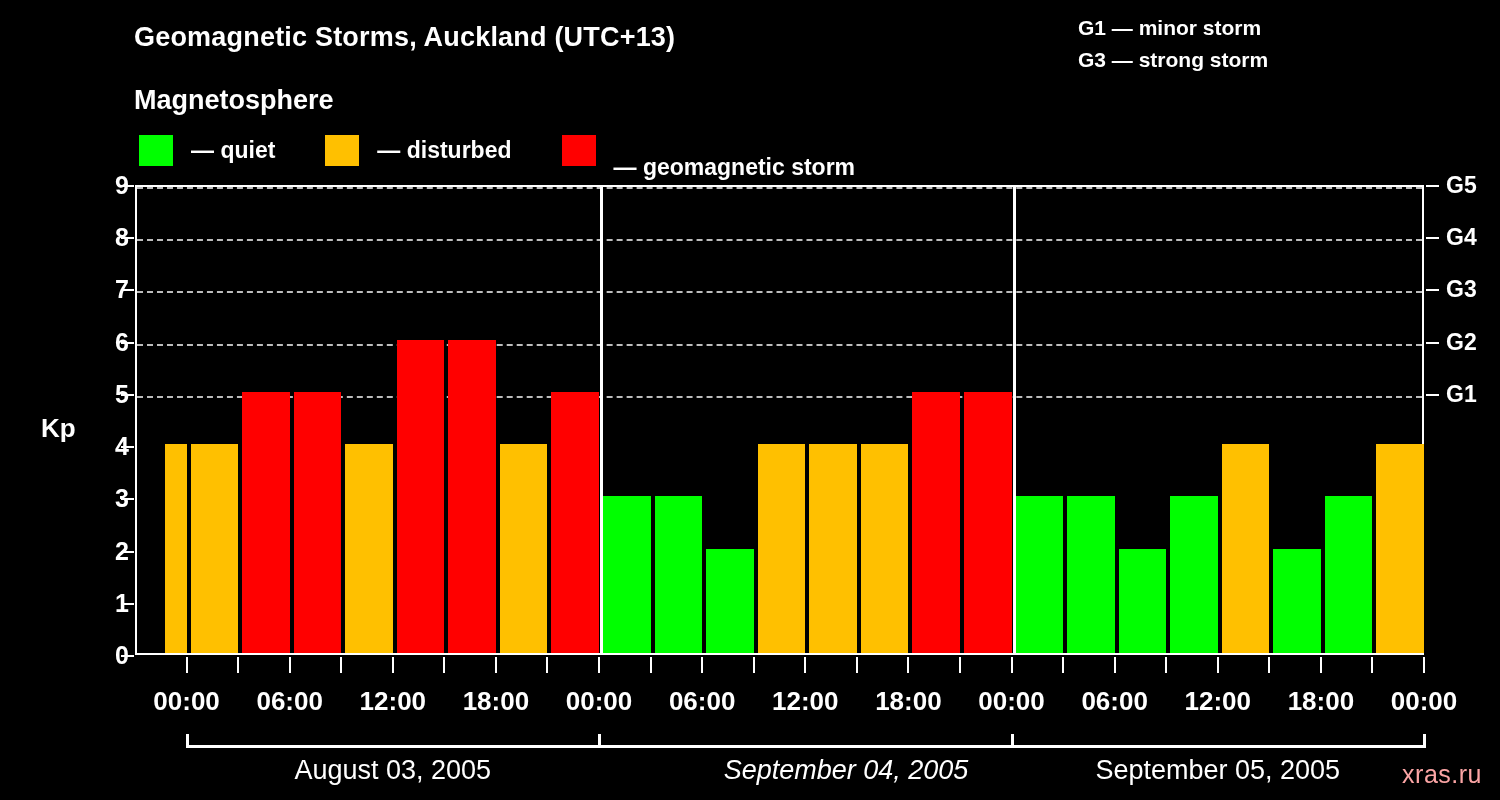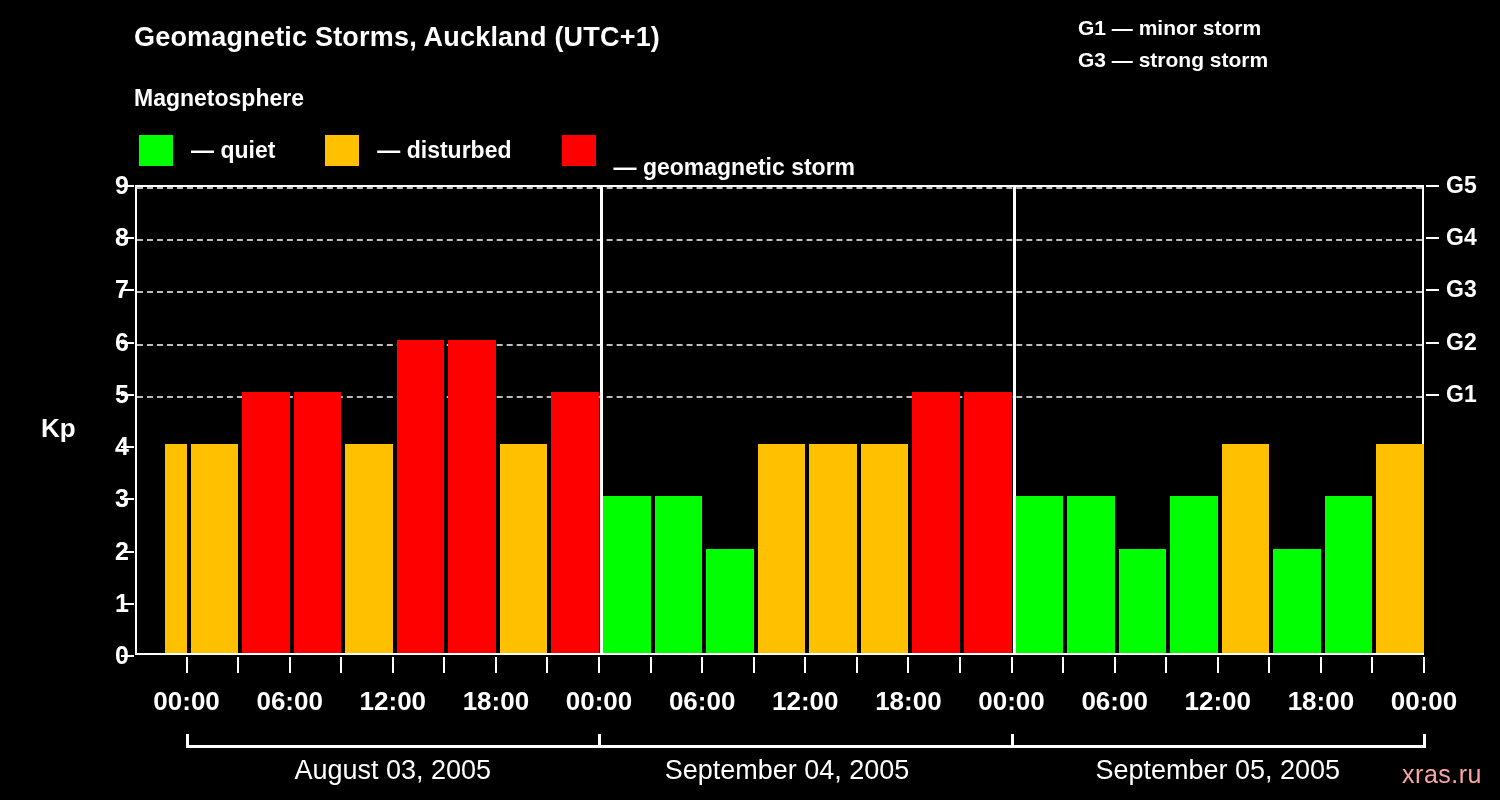--- a/index.html
+++ b/index.html
@@ -8,21 +8,21 @@
     font-family:"Liberation Sans",sans-serif;color:#fff;
     position:relative;
   }
   
   #title{
     position:absolute;left:134px;top:22px;
     font-size:27px;font-weight:bold;letter-spacing:.2px;white-space:nowrap;
   }
   #mag-label{
     position:absolute;left:134px;top:85px;
-    font-size:23px;font-weight:bold;white-space:nowrap;
+    font-size:27px;font-weight:bold;white-space:nowrap;
   }
   #legend{
     position:absolute;left:134px;top:134px;height:32px;
     display:flex;align-items:center;white-space:nowrap;
   }
   .lg-item{display:flex;align-items:center;}
   .lg-sw{width:34px;height:31px;display:block;}
   .lg-txt{font-size:23px;font-weight:bold;}
   #gscale{
     position:absolute;left:1078px;top:12px;
@@ -68,21 +68,21 @@
     transform:translateX(-50%);white-space:nowrap;
   }
   #watermark{
     position:absolute;right:18px;top:760px;
     font-size:25px;color:#fca5a5;letter-spacing:.5px;
   }
 </style>
 </head>
 <body>
 
-<div id="title">Geomagnetic Storms, Auckland (UTC+1)</div>
+<div id="title">Geomagnetic Storms, Auckland (UTC+13)</div>
 
 <div id="mag-label">Magnetosphere</div>
 
 <div id="legend">
     <div class="lg-item" style="margin-left: 5px;">
       <span class="lg-sw" style="background: rgb(0, 255, 0);"></span>
       <span class="lg-txt" style="margin-left: 18px;">— quiet</span>
     </div>
     <div class="lg-item" style="margin-left: 50px;">
       <span class="lg-sw" style="background: rgb(255, 192, 0);"></span>
@@ -217,20 +217,20 @@
     <div class="xlbl" style="left: 1424px;">00:00</div>
   </div>
 <div id="daybar-layer">
     <div class="daybar" style="left: 186.56px; width: 412.48px;"></div>
     <div class="daycap" style="left: 185.56px;"></div>
     <div class="daycap" style="left: 598.04px;"></div>
     <div class="daytxt" style="left: 392.8px;">August 03, 2005</div>
     <div class="daybar" style="left: 599.04px; width: 412.48px;"></div>
     <div class="daycap" style="left: 598.04px;"></div>
     <div class="daycap" style="left: 1010.52px;"></div>
-    <div class="daytxt" style="left: 787px;">September 04, 2005</div>
+    <div class="daytxt" style="left: 846px; font-style: italic;">September 04, 2005</div>
     <div class="daybar" style="left: 1011.52px; width: 412.48px;"></div>
     <div class="daycap" style="left: 1010.52px;"></div>
     <div class="daycap" style="left: 1423px;"></div>
     <div class="daytxt" style="left: 1217.76px;">September 05, 2005</div>
   </div>
 
 <div id="watermark">xras.ru</div>
 
 </body></html>

